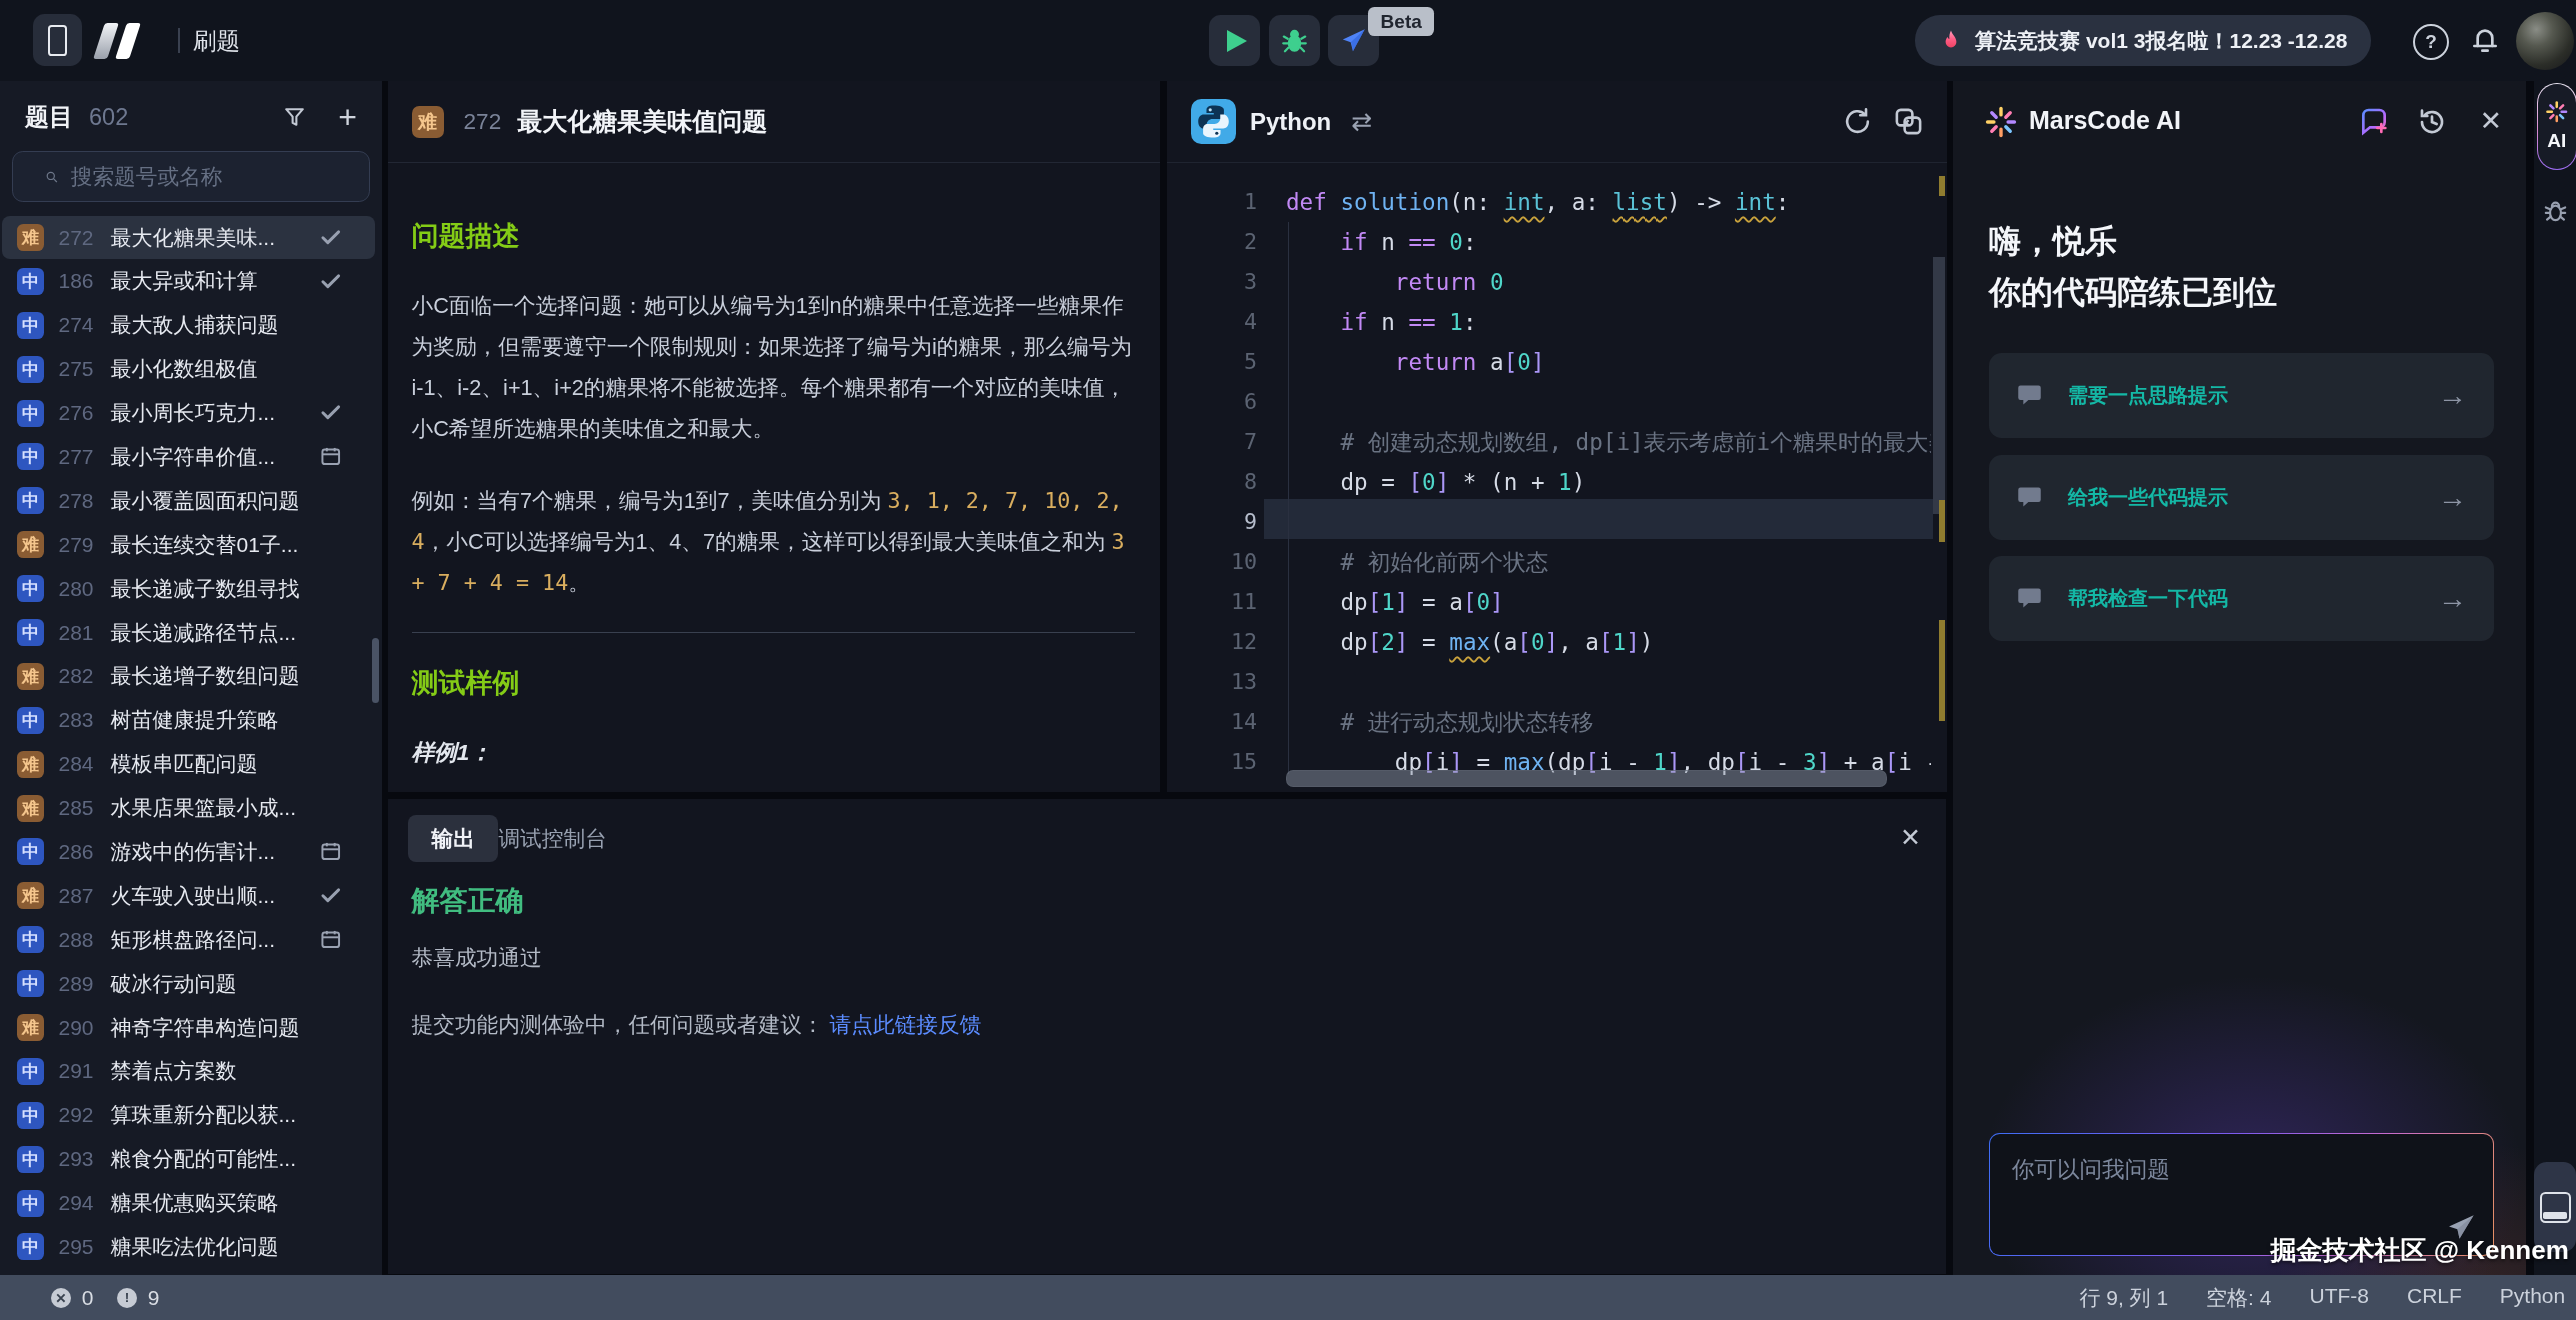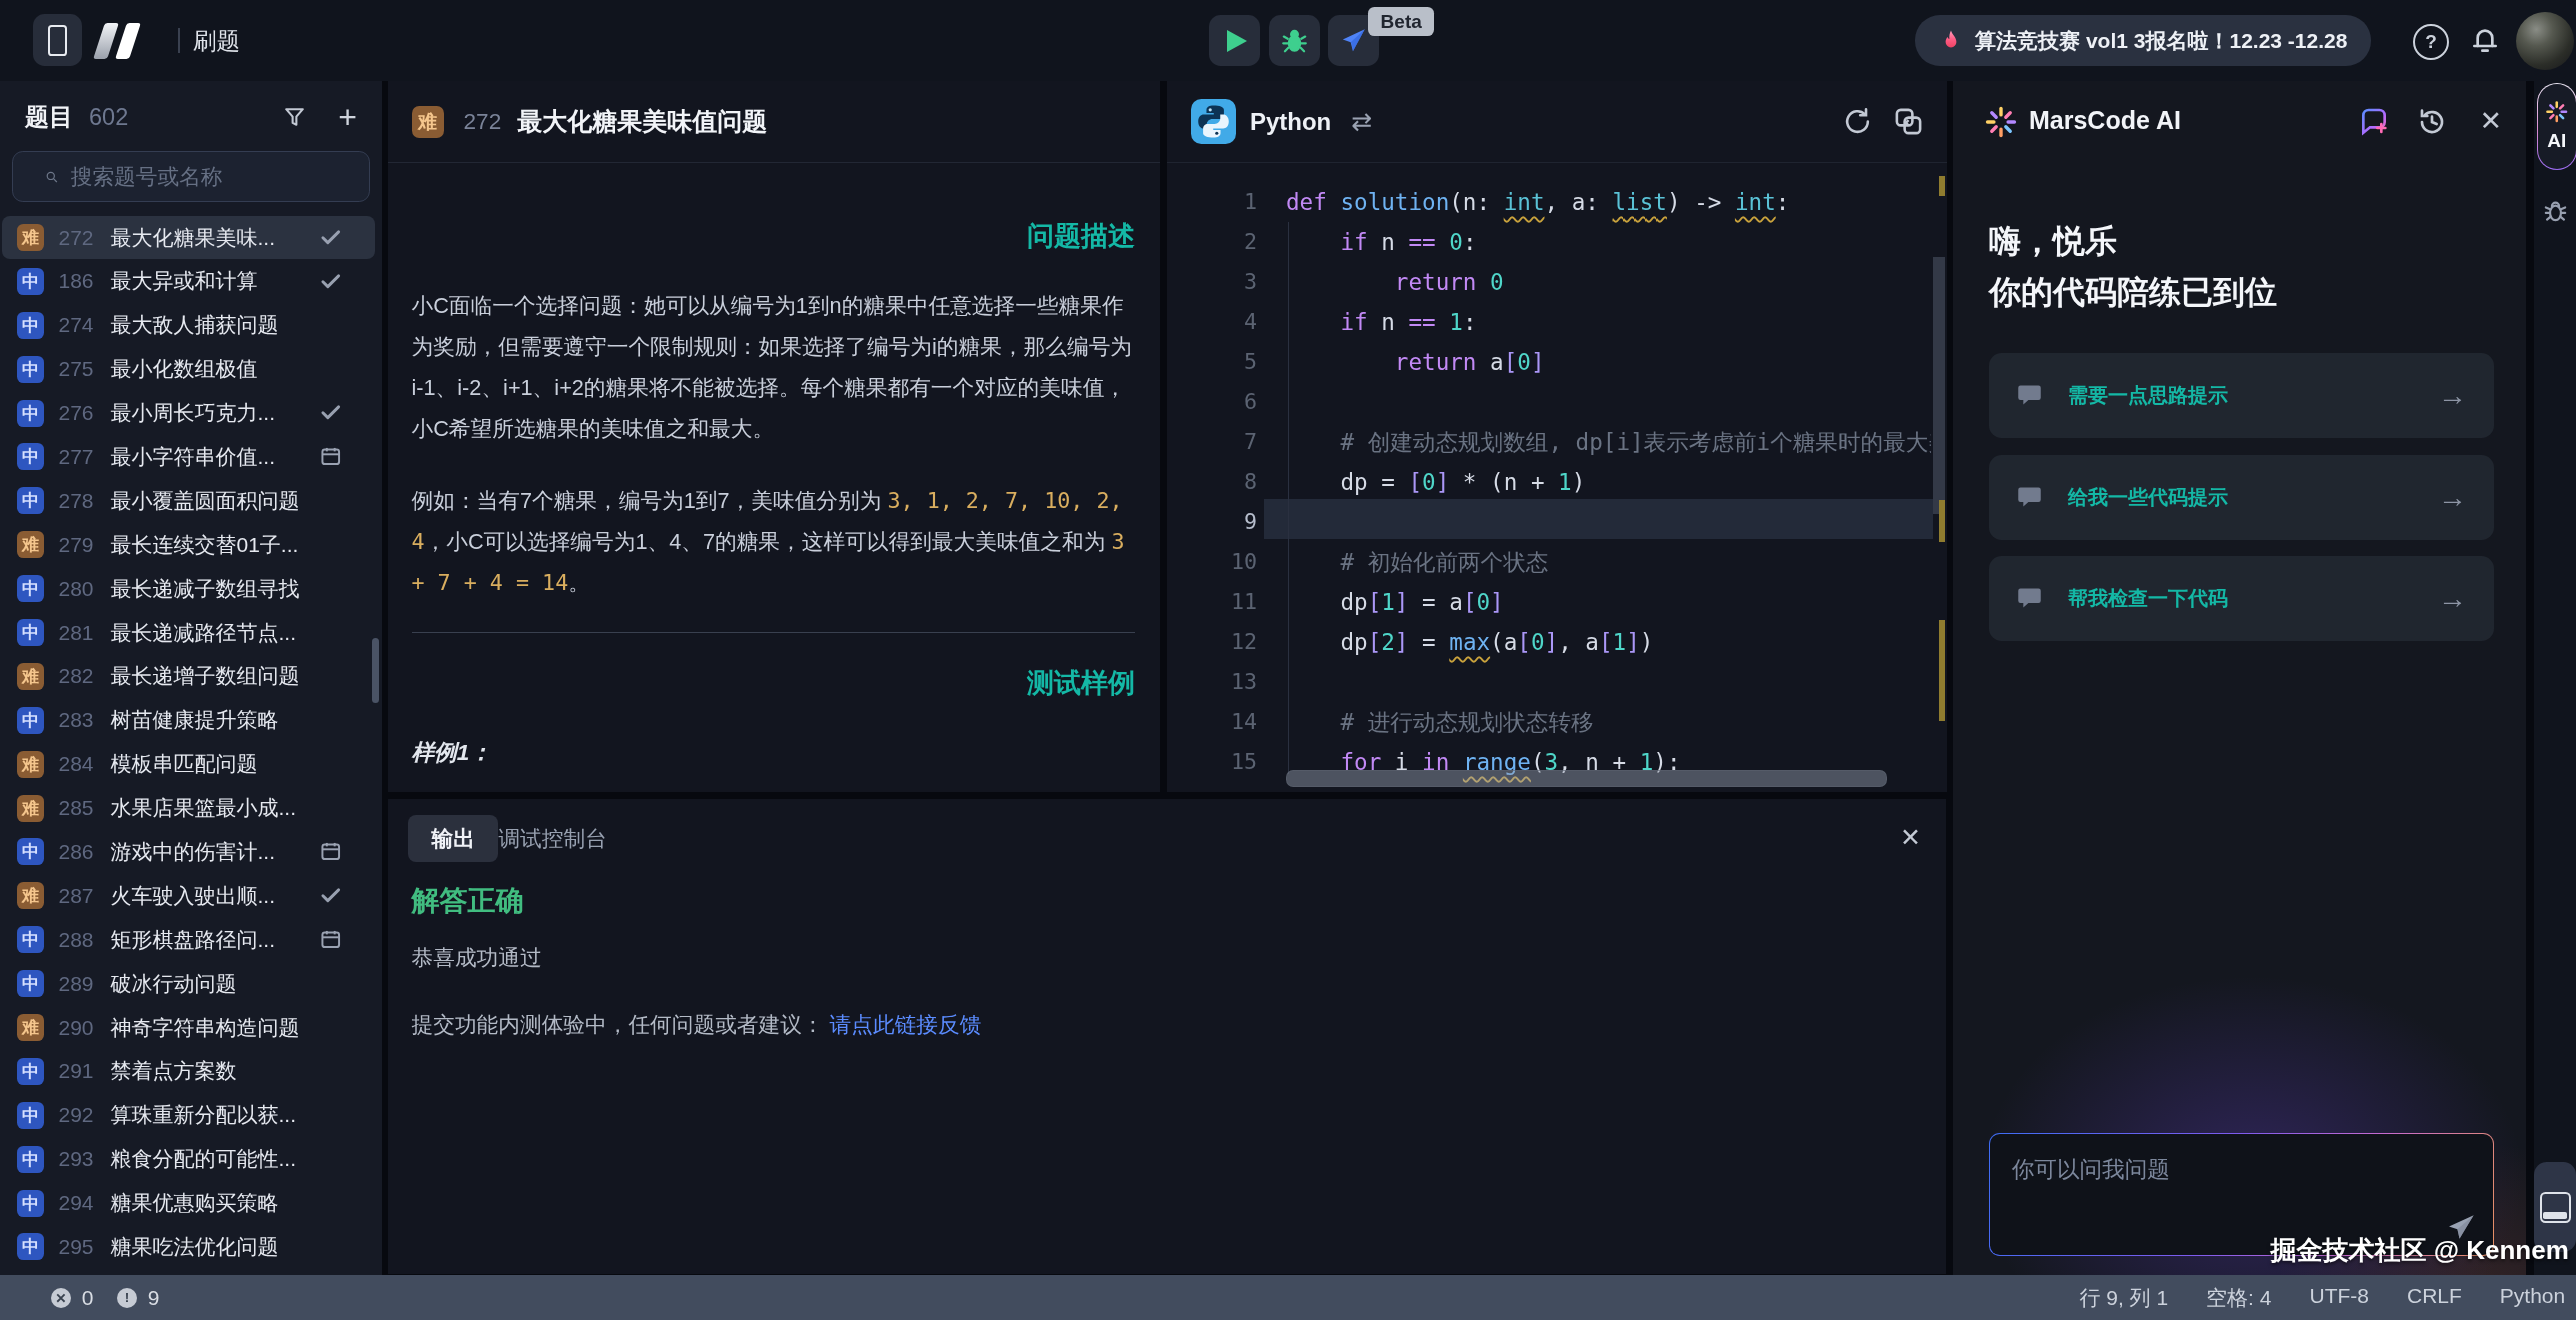--- a/index.html
+++ b/index.html
@@ -56,21 +56,21 @@
   .panel{position:absolute;background:#12151f;}
   .problem{left:388px;top:81px;width:772px;height:711px;overflow:hidden;}
   .editor{left:1167px;top:81px;width:780px;height:711px;overflow:hidden;}
   .output{left:388px;top:799px;width:1558px;height:475px;overflow:hidden;}
   .p-head{position:absolute;left:0;right:0;top:0;height:81px;border-bottom:0.9px solid #222734;display:flex;align-items:center;}
   
   .problem .p-head .diff{margin-left:23.5px;width:32px;height:32px;font-size:19px;border-radius:7.2px;}
   .problem .p-head .pnum{margin-left:20px;font-size:22.6px;color:#7a8398;}
   .problem .p-head .ptitle{margin-left:16px;font-size:25px;font-weight:bold;color:#f2f4f8;}
   .p-body{position:absolute;left:23.5px;right:25px;top:81px;}
-  .h2{font-size:27px;font-weight:bold;color:#14b8a6;text-align:right;}
+  .h2{font-size:27px;font-weight:bold;color:#84cc16;}
   .desc-h{margin-top:56px;}
   .p-par{margin-top:31px;font-size:21.7px;line-height:41px;color:#c9cfdb;}
   .gold{font-family:"DejaVu Sans Mono",monospace;color:#d9ae5f;}
   .p-hr{margin-top:29px;border:none;border-top:1.8px solid #39404f;}
   .tests-h{margin-top:32px;}
   .sample{margin-top:36px;font-size:22.6px;font-weight:bold;font-style:italic;color:#e3e7ee;}
   
   .editor .p-head{border-bottom:0.9px solid #1f2430;}
   .py-ic{margin-left:23.5px;}
   .lang{margin-left:14.4px;font-size:24px;font-weight:bold;color:#eef1f6;}
@@ -453,21 +453,20 @@
           <div class="cl"><span class="tk-p">        </span><span class="tk-k">return </span><span class="tk-p">a</span><span class="tk-b">[</span><span class="tk-n">0</span><span class="tk-b">]</span></div>
           <div class="cl"></div>
           <div class="cl"><span class="tk-p">    </span><span class="tk-c"># 创建动态规划数组, dp[i]表示考虑前i个糖果时的最大美味值</span></div>
           <div class="cl"><span class="tk-p">    </span><span class="tk-p">dp = </span><span class="tk-b">[</span><span class="tk-n">0</span><span class="tk-b">]</span><span class="tk-p"> * (n + </span><span class="tk-n">1</span><span class="tk-p">)</span></div>
           <div class="cl"></div>
           <div class="cl"><span class="tk-p">    </span><span class="tk-c"># 初始化前两个状态</span></div>
           <div class="cl"><span class="tk-p">    </span><span class="tk-p">dp</span><span class="tk-b">[</span><span class="tk-n">1</span><span class="tk-b">]</span><span class="tk-p"> = a</span><span class="tk-b">[</span><span class="tk-n">0</span><span class="tk-b">]</span></div>
           <div class="cl"><span class="tk-p">    </span><span class="tk-p">dp</span><span class="tk-b">[</span><span class="tk-n">2</span><span class="tk-b">]</span><span class="tk-p"> = </span><span class="tk-f sqg">max</span><span class="tk-p">(a</span><span class="tk-b">[</span><span class="tk-n">0</span><span class="tk-b">]</span><span class="tk-p">, a</span><span class="tk-b">[</span><span class="tk-n">1</span><span class="tk-b">]</span><span class="tk-p">)</span></div>
           <div class="cl"></div>
           <div class="cl"><span class="tk-p">    </span><span class="tk-c"># 进行动态规划状态转移</span></div>
-          <div class="cl"><span class="tk-p">    </span><span class="tk-k">for </span><span class="tk-p">i </span><span class="tk-k">in </span><span class="tk-f sqg">range</span><span class="tk-p">(</span><span class="tk-n">3</span><span class="tk-p">, n + </span><span class="tk-n">1</span><span class="tk-p">):</span></div>
           <div class="cl"><span class="tk-p">        </span><span class="tk-p">dp</span><span class="tk-b">[</span><span class="tk-p">i</span><span class="tk-b">]</span><span class="tk-p"> = </span><span class="tk-f">max</span><span class="tk-p">(dp</span><span class="tk-b">[</span><span class="tk-p">i - </span><span class="tk-n">1</span><span class="tk-b">]</span><span class="tk-p">, dp</span><span class="tk-b">[</span><span class="tk-p">i - </span><span class="tk-n">3</span><span class="tk-b">]</span><span class="tk-p"> + a</span><span class="tk-b">[</span><span class="tk-p">i - </span></div>
         </div>
       <div class="hsb"></div>
     </div>
     <div class="vsb">
       <div class="thumb"></div>
       <div class="mark" style="top:13.5px;height:20px;"></div>
       <div class="mark" style="top:338px;height:42px;"></div>
       <div class="mark" style="top:458px;height:101px;"></div>
     </div>

